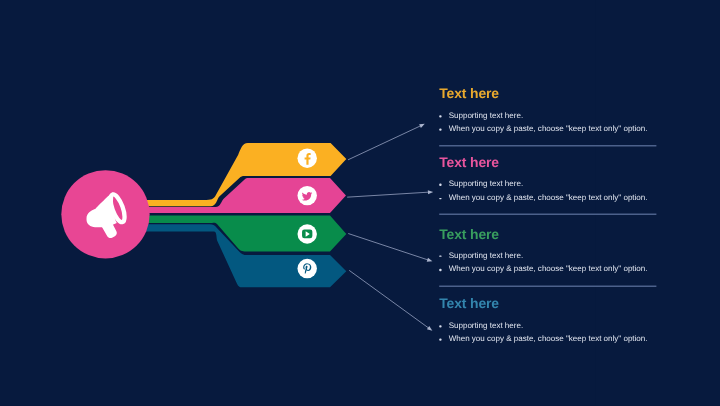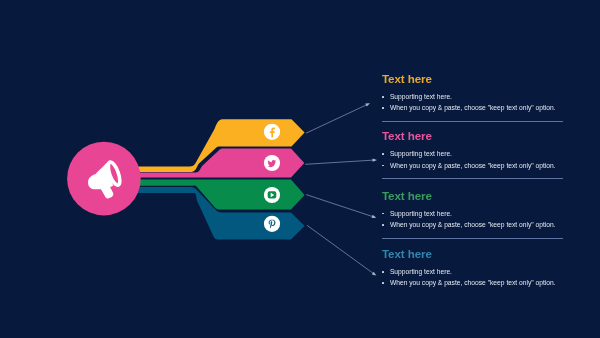--- a/index.html
+++ b/index.html
@@ -1,19 +1,19 @@
 <!DOCTYPE html>
 <html><head>
 <meta charset="utf-8">
 <title>Social Media Infographic Slide</title>
 <style>
   html,body{margin:0;padding:0;}
   body{width:600px;height:338px;background:#071a3e;overflow:hidden;
        font-family:"Liberation Sans",sans-serif;-webkit-font-smoothing:antialiased;}
-  #slide{position:absolute;left:16px;top:0;width:496px;height:338px;background:#071a3e;}
+  #slide{position:absolute;left:0;top:0;width:496px;height:338px;background:#071a3e;}
   svg#art{position:absolute;left:0;top:0;width:600px;height:338px;}
   .panel{position:absolute;left:366px;width:190px;}
   .panel-1{top:73px;} .panel-2{top:130.3px;} .panel-3{top:189.7px;} .panel-4{top:248px;}
   .ptitle{font-size:11.6px;font-weight:bold;margin:0 0 8.3px 0;line-height:1;letter-spacing:-0.1px;}
   .bullet{font-size:6.7px;color:#e4e8f2;display:flex;gap:6.2px;margin-bottom:3.3px;line-height:1.2;
           white-space:nowrap;}
   .dot{width:1.7px;height:1.7px;border-radius:50%;background:#d6dceb;margin-top:3.2px;flex:none;}
   .divider{position:absolute;left:366px;width:181px;height:1px;background:#5e739f;}
   .div-1{top:121px;} .div-2{top:178.3px;} .div-3{top:237.7px;}
   .t1{color:#e8a92e;} .t2{color:#e8559d;} .t3{color:#389d5e;} .t4{color:#3385ad;}

